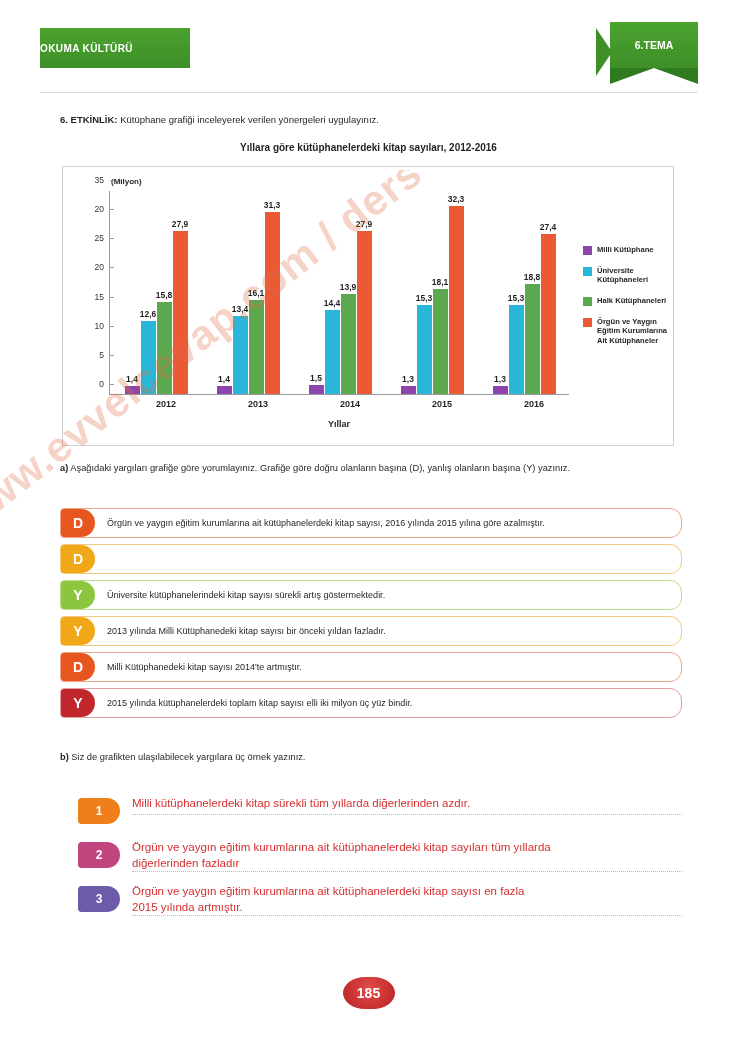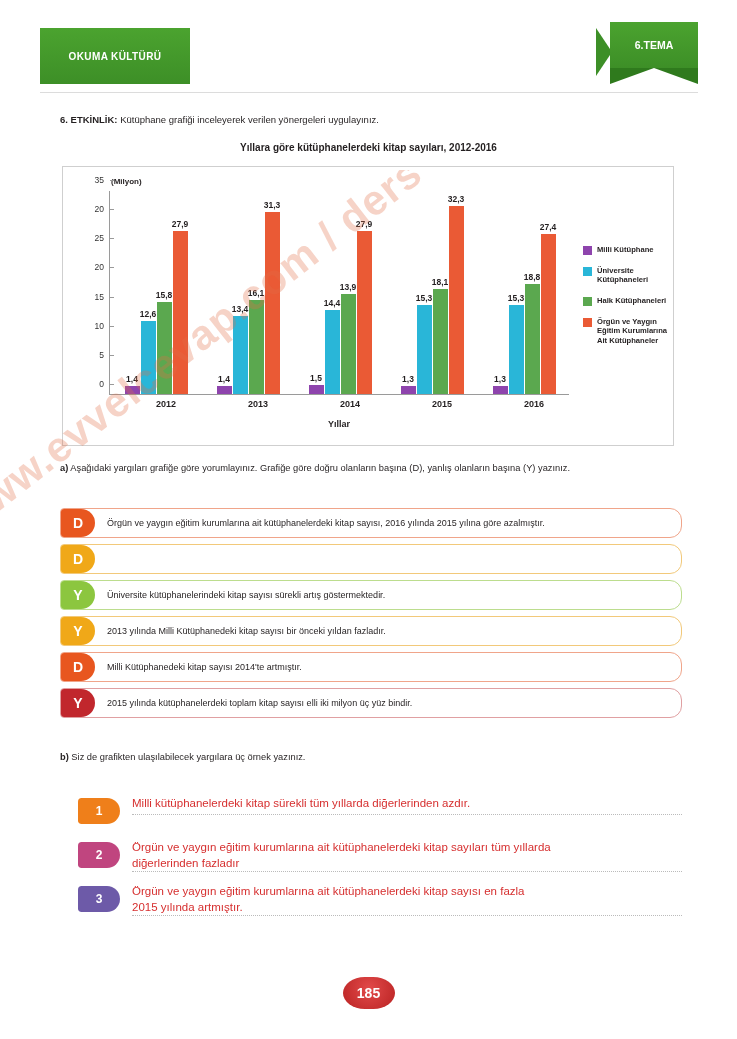--- a/index.html
+++ b/index.html
@@ -15,23 +15,23 @@
   }
 
   
   .header {
     position: absolute;
     left: 40px; top: 28px;
     width: 658px; height: 48px;
   }
   .hdr-left {
     position: absolute; left:0; top:0;
-    width: 150px; height: 56px;
+    width: 150px; height: 40px;
     background: linear-gradient(180deg,#4ba32f,#3d8f27);
-    display:flex; align-items:center; justify-content:center;
+    display:flex; align-items:center; justify-content:flex-start;
   }
   .hdr-left span {
     color:#fff; font-size:10px; font-weight:bold; letter-spacing:.4px;
   }
   .hdr-mid {
     position:absolute; left:150px; top:0;
     width: 420px; height:48px;
     background: linear-gradient(180deg,#ffffff,#f2f2f2);
     border-top:1px solid #e2e2e2; border-bottom:1px solid #e2e2e2;
     display:flex; align-items:center; padding-left:18px;

